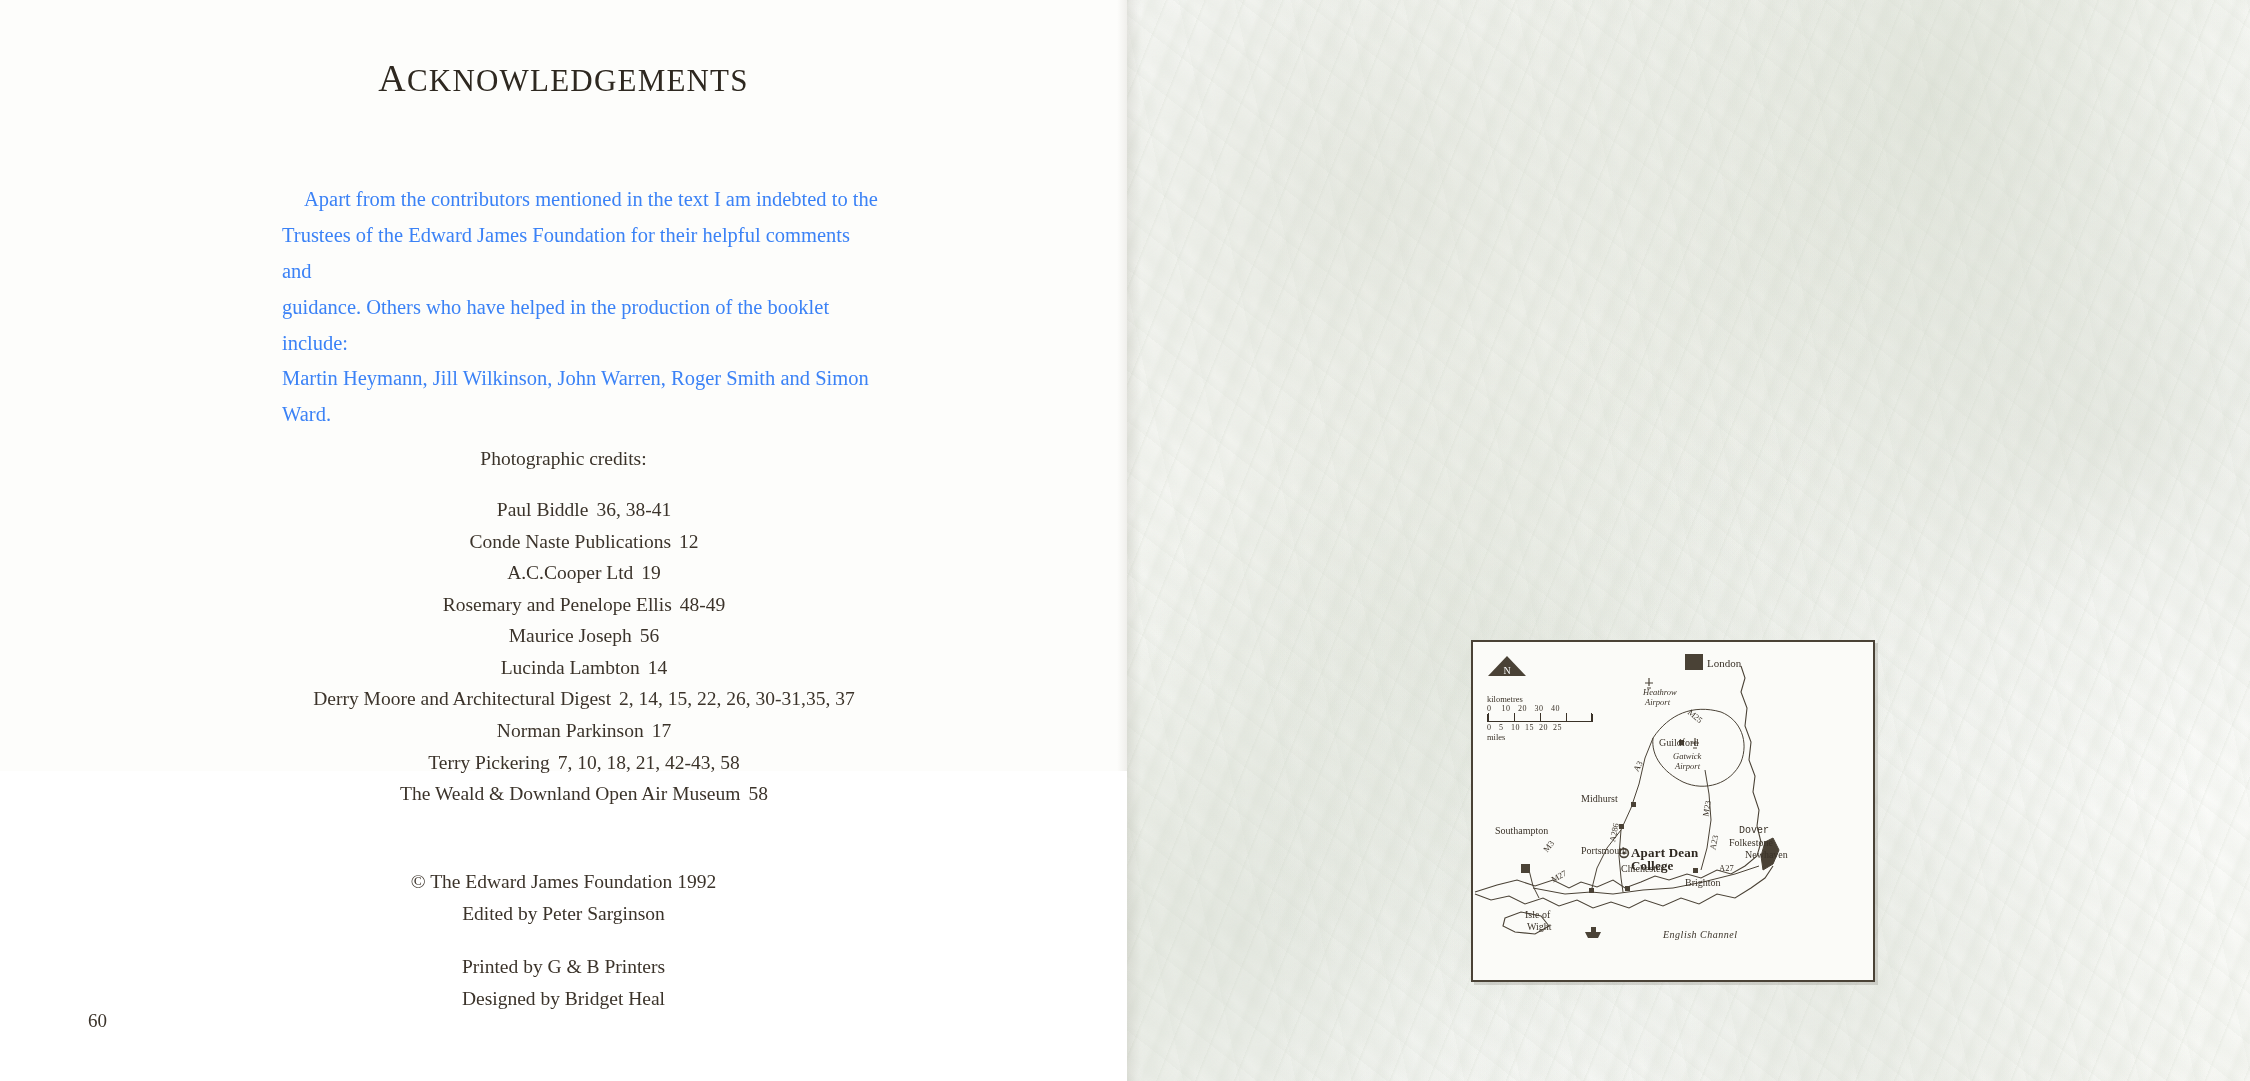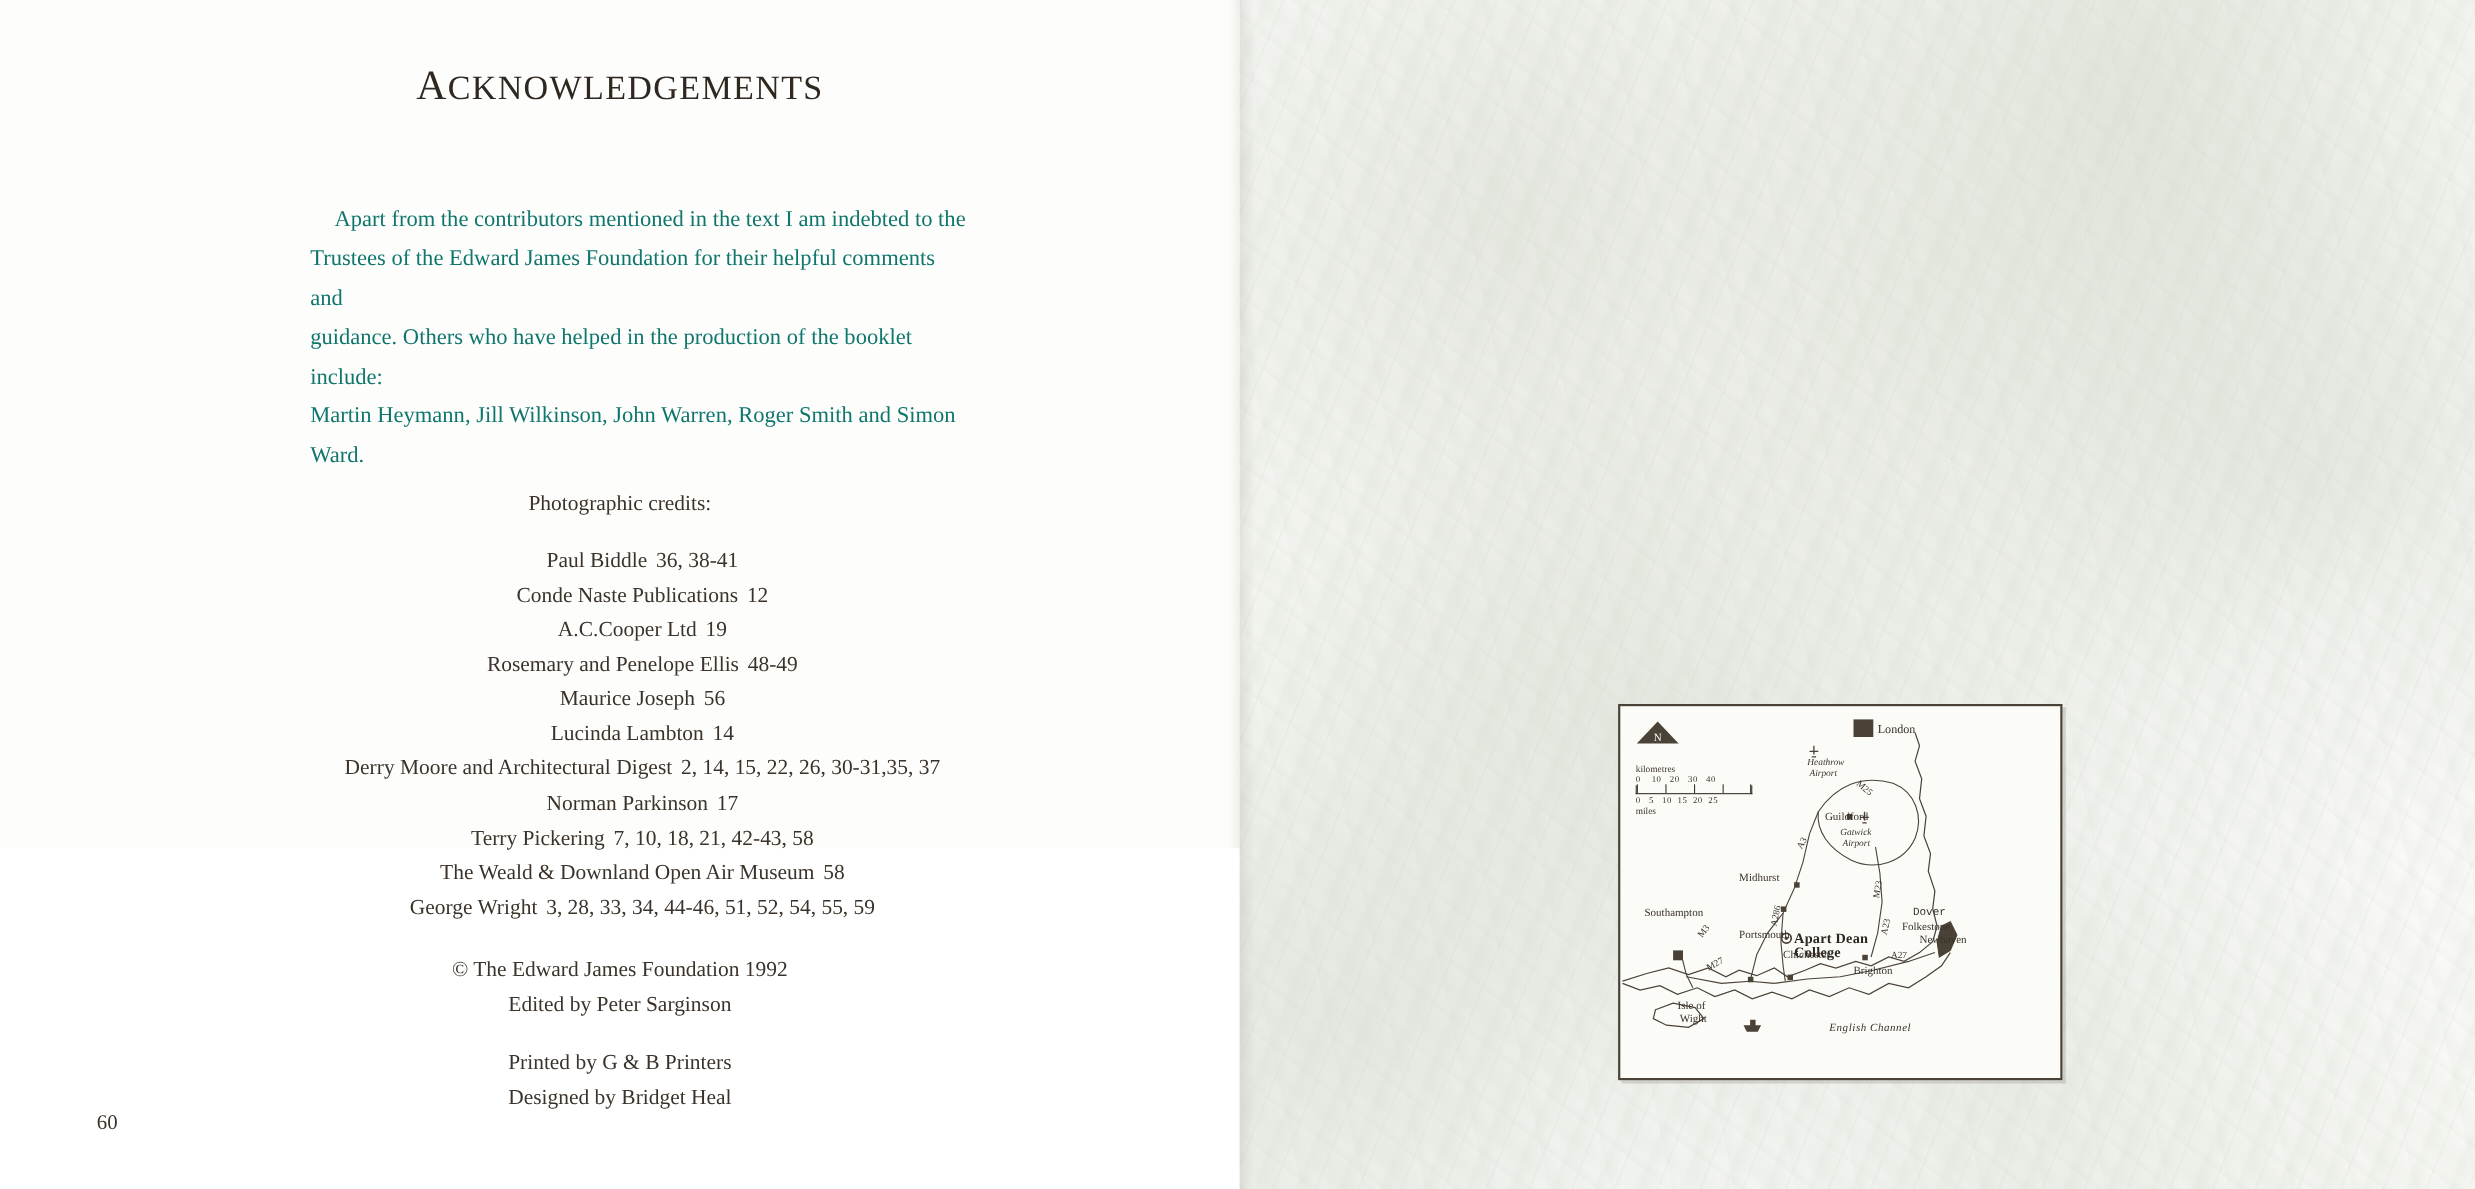--- a/index.html
+++ b/index.html
@@ -49,21 +49,21 @@
   }
   .ack-title .cap { font-size: 38px; }
 
   .ack-body {
     position: absolute;
     top: 182px;
     left: 282px;
     width: 600px;
     font-size: 20.5px;
     line-height: 1.75;
-    color: #0f766e;
+    color: #3b82f6;
     text-align: left;
   }
   .ack-body p { margin: 0; }
   .ack-body .indent { text-indent: 22px; }
 
   .credits-heading {
     position: absolute;
     top: 448px;
     left: 0;
     width: 1127px;
@@ -220,21 +220,20 @@
       <div class="row"><span>Paul Biddle</span><span class="pages">36, 38-41</span></div>
       <div class="row"><span>Conde Naste Publications</span><span class="pages">12</span></div>
       <div class="row"><span>A.C.Cooper Ltd</span><span class="pages">19</span></div>
       <div class="row"><span>Rosemary and Penelope Ellis</span><span class="pages">48-49</span></div>
       <div class="row"><span>Maurice Joseph</span><span class="pages">56</span></div>
       <div class="row"><span>Lucinda Lambton</span><span class="pages">14</span></div>
       <div class="row"><span>Derry Moore and Architectural Digest</span><span class="pages">2, 14, 15, 22, 26, 30-31,35, 37</span></div>
       <div class="row"><span>Norman Parkinson</span><span class="pages">17</span></div>
       <div class="row"><span>Terry Pickering</span><span class="pages">7, 10, 18, 21, 42-43, 58</span></div>
       <div class="row"><span>The Weald &amp; Downland Open Air Museum</span><span class="pages">58</span></div>
-      <div class="row"><span>George Wright</span><span class="pages">3, 28, 33, 34, 44-46, 51, 52, 54, 55, 59</span></div>
     </div>
 
     <div class="colophon">
       <div>© The Edward James Foundation 1992</div>
       <div>Edited by Peter Sarginson</div>
       <div class="gap"></div>
       <div>Printed by G &amp; B Printers</div>
       <div>Designed by Bridget Heal</div>
     </div>
 

